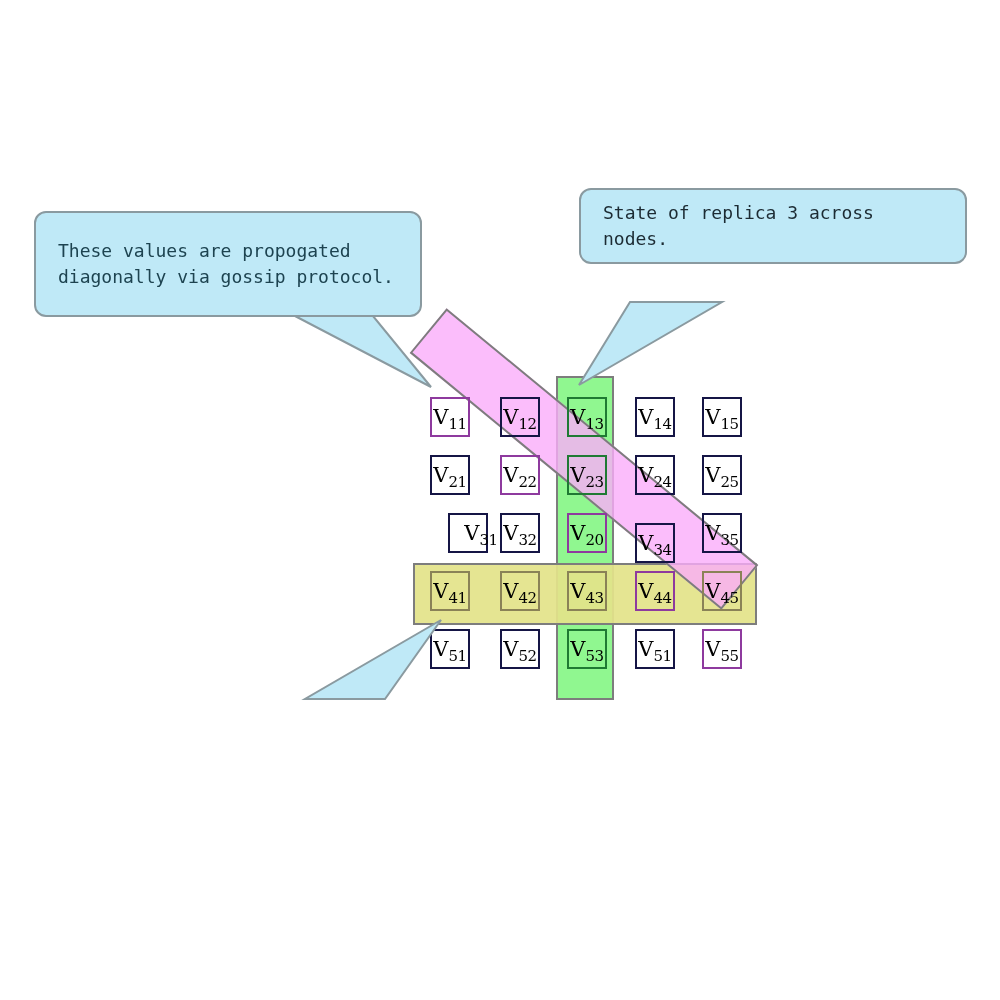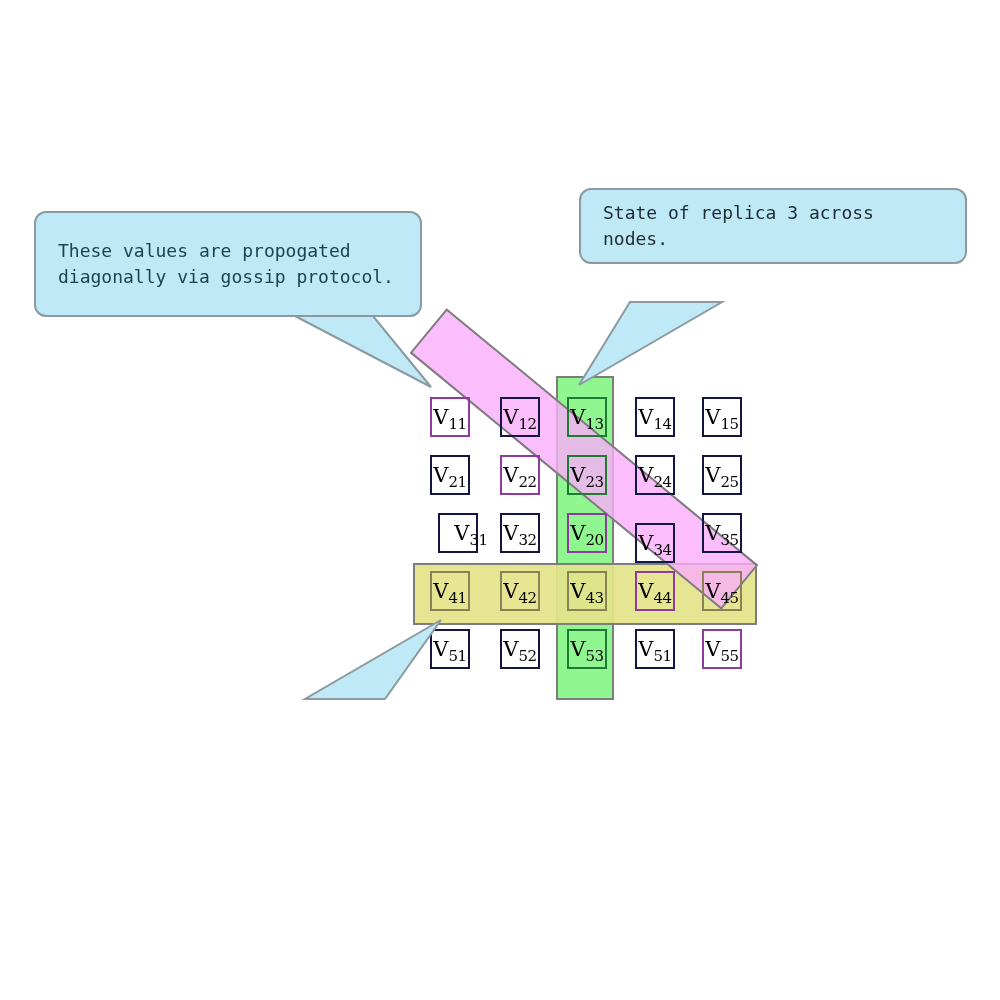--- a/index.html
+++ b/index.html
@@ -92,21 +92,21 @@
         </div>
       <div class="cell" style="left:205px;">
           <span class="vlab"><span>V</span><span class="sub">24</span></span>
         </div>
       <div class="cell" style="left:272px;">
           <span class="vlab"><span>V</span><span class="sub">25</span></span>
         </div>
     </div>
 
     <div class="row" style="top:116px;">
-      <div class="cell" style="left:8px;padding-left:26px;">
+      <div class="cell" style="left:18px;padding-left:26px;">
           <span class="vlab"><span>V</span><span class="sub">31</span></span>
         </div>
       <div class="cell" style="left:70px;">
           <span class="vlab"><span>V</span><span class="sub">32</span></span>
         </div>
       <div class="cell on-pink" style="left:137px;">
           <span class="vlab"><span>V</span><span class="sub">20</span></span>
         </div>
       <div class="cell" style="left:205px;margin-top:10px;">
           <span class="vlab"><span>V</span><span class="sub">34</span></span>

